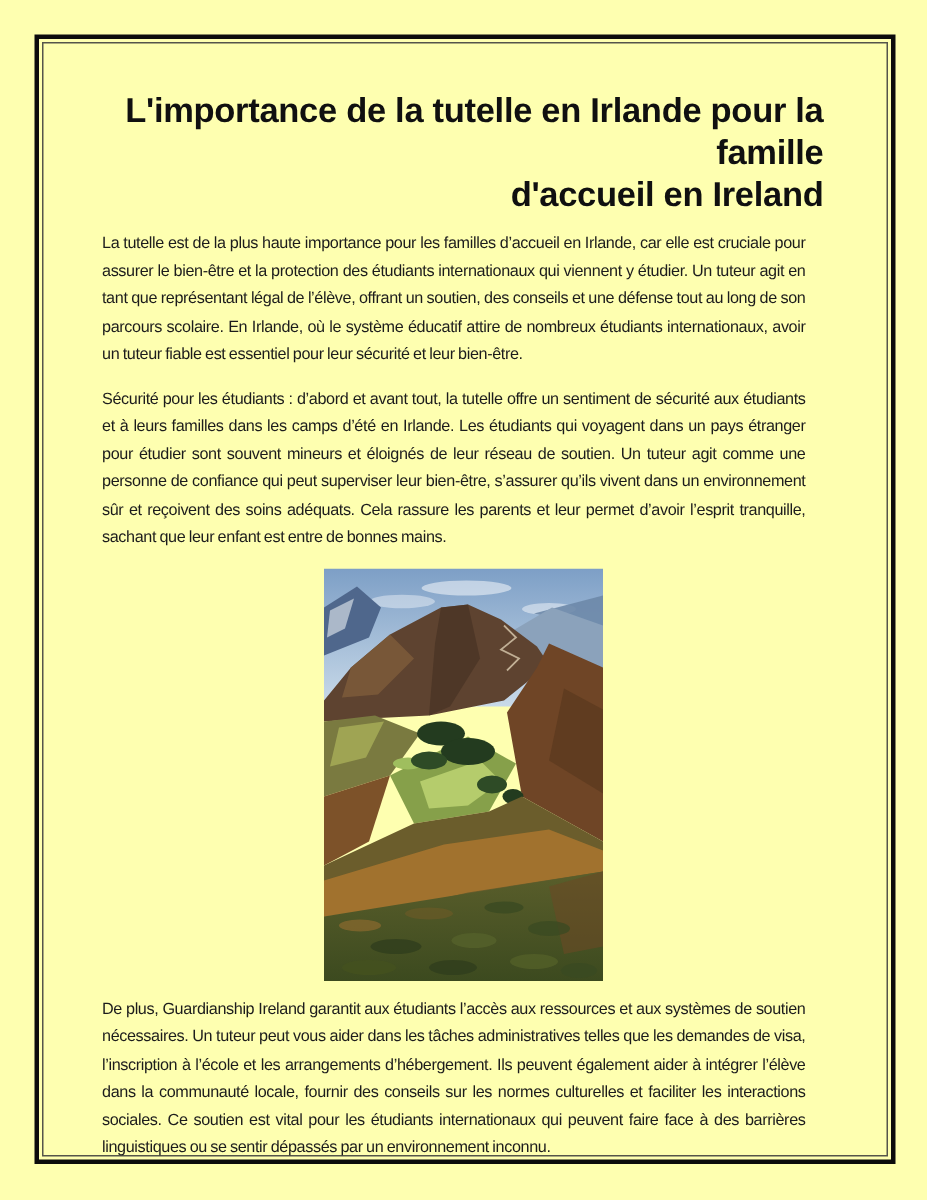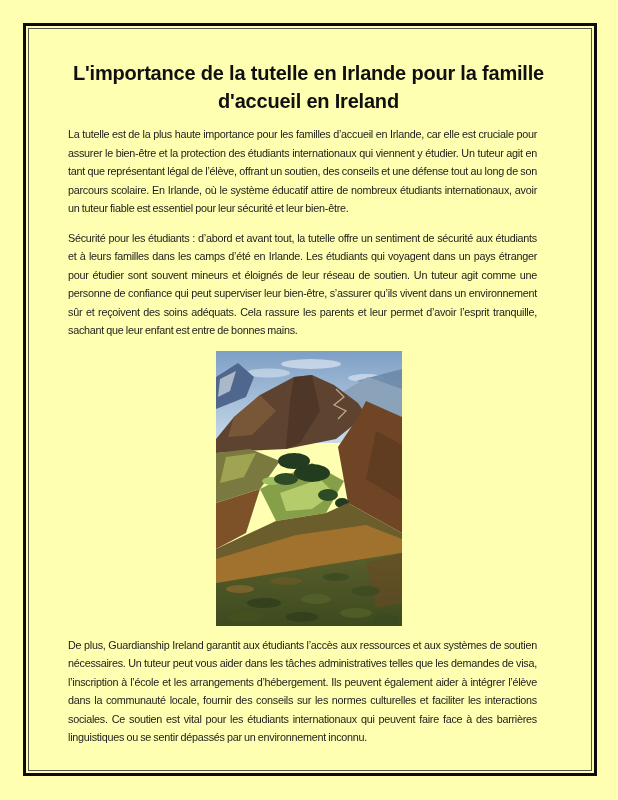--- a/index.html
+++ b/index.html
@@ -22,22 +22,22 @@
     position:absolute; inset:2px;
     border:1px solid #55554a;
   }
   .content {
     position:absolute; inset:0;
     padding:30px 42px 0 39px;
     box-sizing:border-box;
   }
   .title {
     margin:0 0 10px 0;
-    font-size:20px; font-weight:bold;
-    line-height:28px; text-align:center;
+    font-size:23px; font-weight:bold;
+    line-height:28px; text-align:right;
     color:#101010; letter-spacing:-0.2px;
   }
   .title-line { display:block; }
   .body-para {
     margin:0 12px 11px 0;
     font-size:10.8px; line-height:18.5px;
     text-align:justify; color:#1c1c1c;
     letter-spacing:-0.25px; word-spacing:-0.5px;
   }
   .photo {

